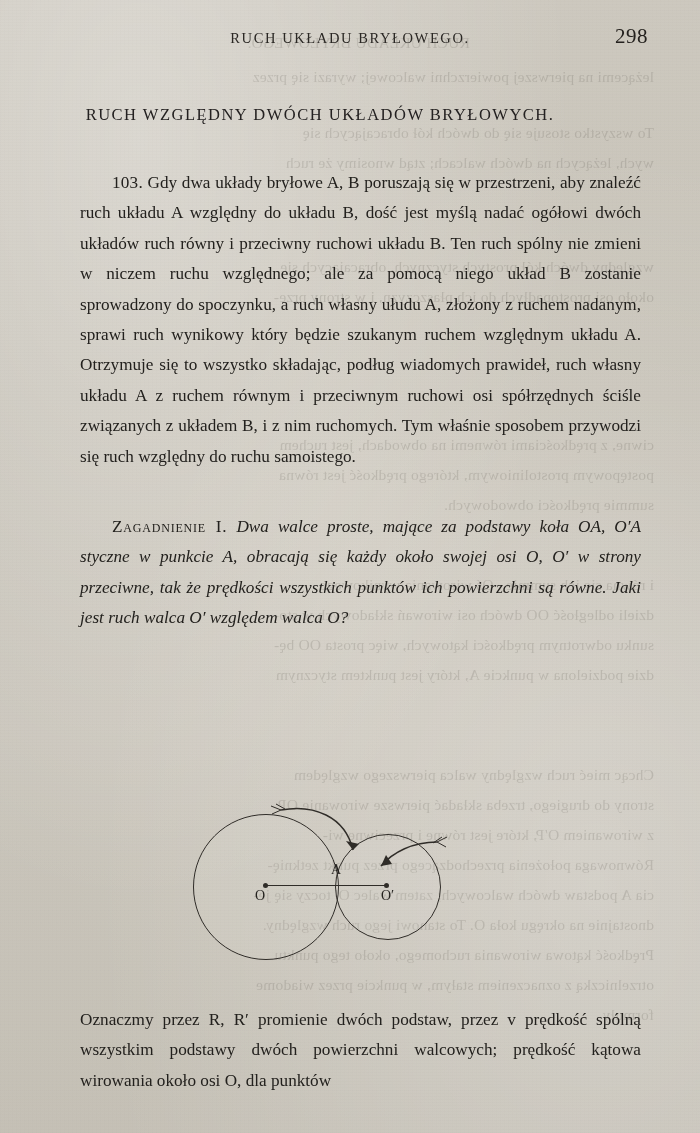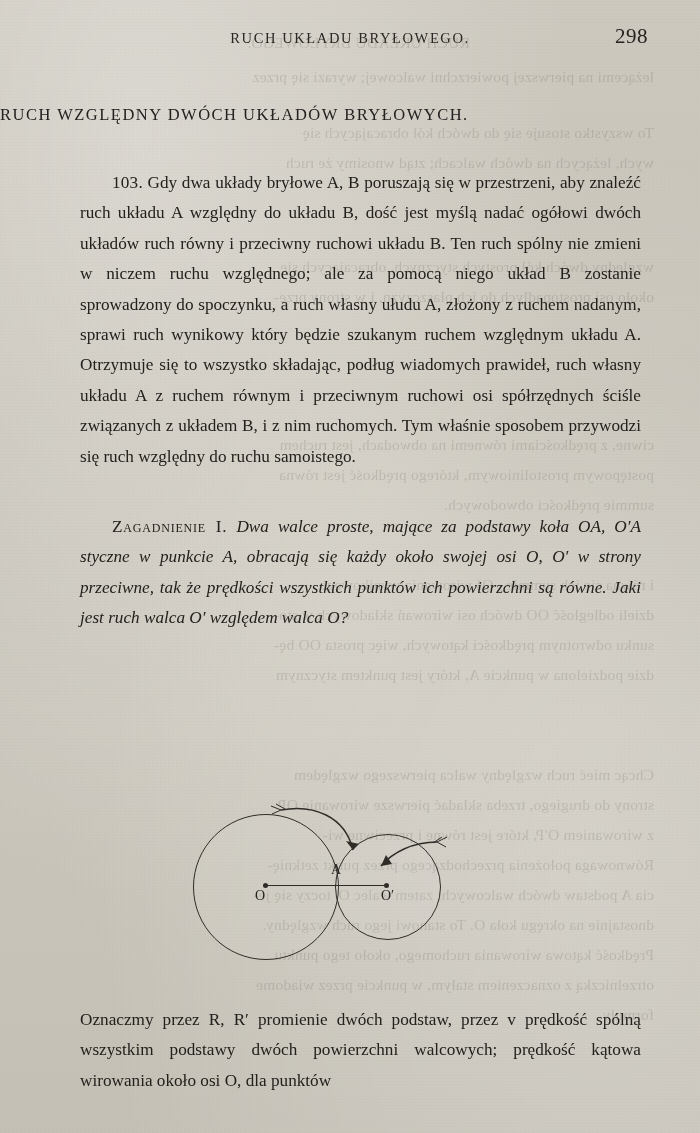--- a/index.html
+++ b/index.html
@@ -78,21 +78,21 @@
     color: #24211e;
     letter-spacing: 0.5px;
   }
 
   
   .sectitle {
     position: absolute;
     top: 105px;
     left: 0;
     width: 640px;
-    text-align: left;
+    text-align: center;
     font-variant: small-caps;
     font-size: 16.5px;
     letter-spacing: 1.5px;
     color: #232020;
   }
 
   .body {
     position: absolute;
     top: 168px;
     left: 66px;

